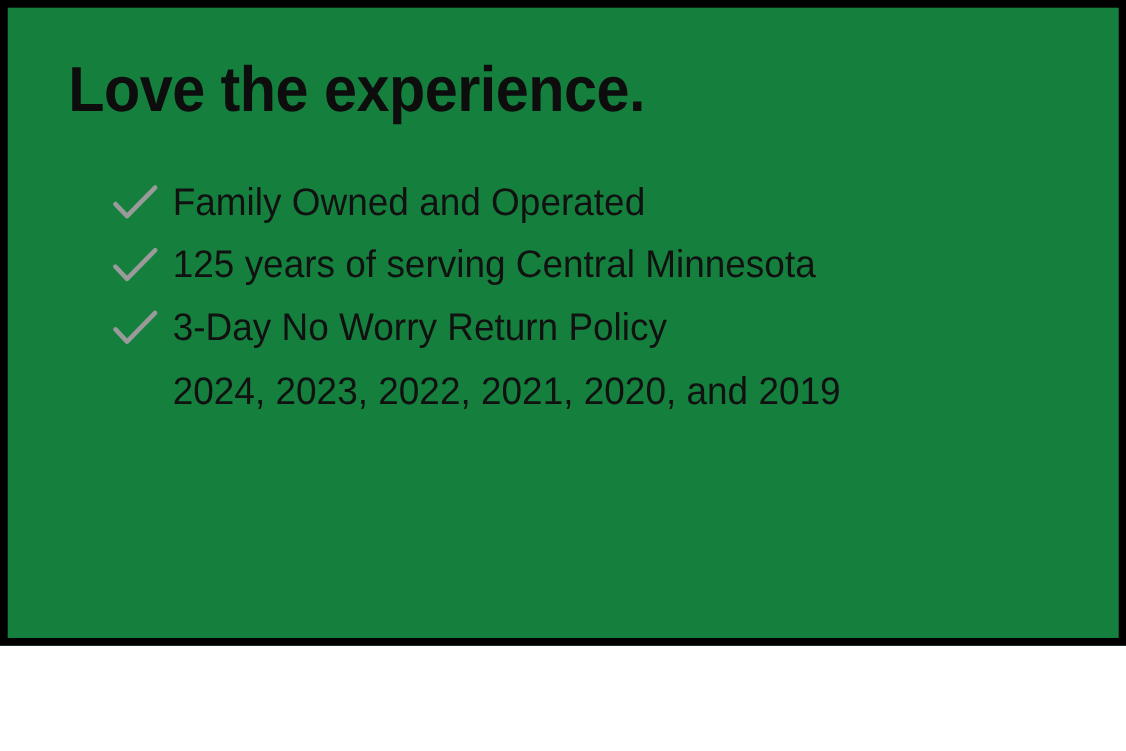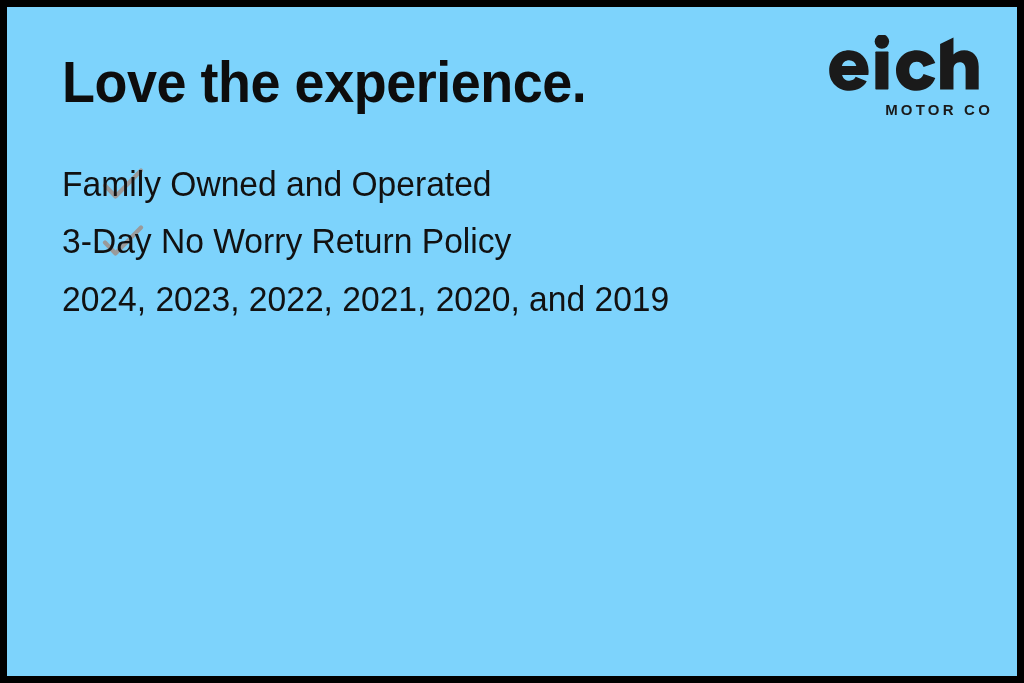--- a/index.html
+++ b/index.html
@@ -11,22 +11,22 @@
     height: 683px;
     background: #ffffff;
     font-family: "Liberation Sans", sans-serif;
     overflow: hidden;
   }
 
   .card {
     position: relative;
     box-sizing: border-box;
     width: 1024px;
-    height: 683px;
-    background: #7dd3fc;
+    height: 587px;
+    background: #15803d;
     border: 7px solid #000000;
     overflow: hidden;
   }
 
   
   .header {
     position: absolute;
     left: 0;
     top: 0;
     width: 100%;
@@ -84,20 +84,21 @@
     left: 0;
     top: 148px;
     width: 100%;
     margin: 0;
     padding: 0;
     list-style: none;
   }
   .benefit-row {
     position: relative;
     height: 57px;
+    padding-left: 95px;
     display: flex;
     align-items: center;
   }
   .check-icon {
     position: absolute;
     left: 95px;
     top: 50%;
     width: 42px;
     height: 34px;
     margin-top: -17px;
@@ -128,47 +129,41 @@
   }
 </style>
 </head>
 <body>
 
 <div class="card">
 
   <div class="header">
     <h1 class="headline">Love the experience.</h1>
 
-    <div class="logo">
-      <span class="logo-mark">
-        <svg viewBox="0 0 250 90" xmlns="http://www.w3.org/2000/svg" aria-hidden="true">
-          <g fill="#1a1a1a">
-            <path d="M38 22c-16.5 0-29 12.4-29 29.5S21.5 81 38.5 81c11.5 0 20.5-5 25-13.7l-16-6.6c-2 3.8-5 5.6-9 5.6-5.6 0-9.4-3-10.8-8.4h38.1c.3-1.9.4-3.7.4-5.6C66.2 34.1 54 22 38 22zm-10.6 23c1.4-5.3 5.3-8.4 10.6-8.4 5.2 0 9 3 10.4 8.4H27.4z"></path>
-            <rect x="76" y="24" width="19" height="55" rx="1"></rect>
-            <circle cx="85.5" cy="9.5" r="10.5"></circle>
-            <path d="M136 22c-17.2 0-30 12.6-30 29.5S118.8 81 136 81c13 0 23-7 27-18.5l-17-6c-1.8 5-5.4 7.6-10 7.6-6.4 0-10.8-5-10.8-12.6S129.6 39 136 39c4.6 0 8.2 2.6 10 7.6l17-6C159 29 149 22 136 22z"></path>
-            <path d="M205 22c-6.6 0-12 2.3-15.6 6.4V3.5L170 13v66h19.4V50.6c0-7 3.4-11 9-11s8.6 3.8 8.6 10.6V79H226V45.6C226 31.5 218 22 205 22z"></path>
-          </g>
-        </svg>
-      </span>
-      <span class="logo-sub">MOTOR CO</span>
-    </div>
   </div>
 
   <ul class="benefits">
     <li class="benefit-row">
       <span class="check-icon">
         <svg viewBox="0 0 42 34" xmlns="http://www.w3.org/2000/svg" aria-hidden="true">
           <path d="M3 18.5 L13.5 29.5 L39 3.5" fill="none" stroke="#9a9a9a" stroke-width="4.2" stroke-linecap="round" stroke-linejoin="round"></path>
         </svg>
       </span>
       <span class="benefit-text">Family Owned and Operated</span>
     </li>
 
 
+    <li class="benefit-row">
+      <span class="check-icon">
+        <svg viewBox="0 0 42 34" xmlns="http://www.w3.org/2000/svg" aria-hidden="true">
+          <path d="M3 18.5 L13.5 29.5 L39 3.5" fill="none" stroke="#9a9a9a" stroke-width="4.2" stroke-linecap="round" stroke-linejoin="round"></path>
+        </svg>
+      </span>
+      <span class="benefit-text">125 years of serving Central Minnesota</span>
+    </li>
 
     <li class="benefit-row">
       <span class="check-icon">
         <svg viewBox="0 0 42 34" xmlns="http://www.w3.org/2000/svg" aria-hidden="true">
           <path d="M3 18.5 L13.5 29.5 L39 3.5" fill="none" stroke="#9a9a9a" stroke-width="4.2" stroke-linecap="round" stroke-linejoin="round"></path>
         </svg>
       </span>
       <span class="benefit-text">3-Day No Worry Return Policy</span>
     </li>
 

